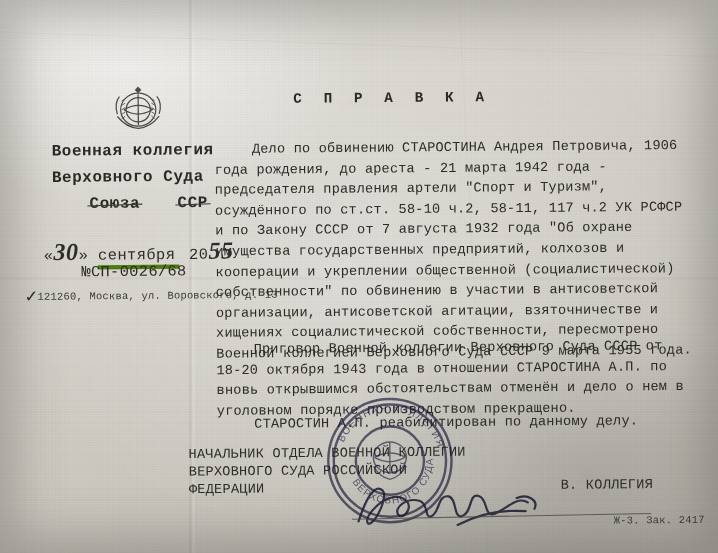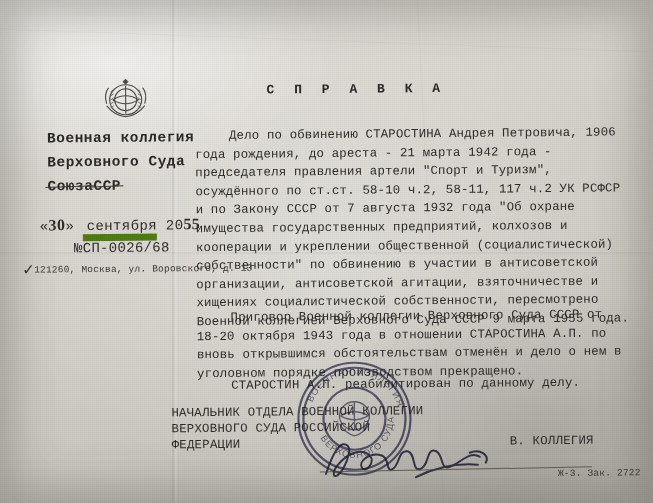--- a/index.html
+++ b/index.html
@@ -71,40 +71,42 @@
     font-weight: bold;
     letter-spacing: .5px;
     color: #2b2926;
   }
   .lh1 { top: 128px; }
   .lh2 { top: 152px; }
   .lh3 { top: 176px; }
   .struck {
     position: relative;
     display: inline-block;
+    margin-left: 34px;
   }
   .struck::after {
     content: "";
     position: absolute;
     left: -2px; right: -2px; top: 52%;
     border-top: 1.5px solid #3a3834;
     transform: rotate(-1.5deg);
   }
 
   .dateline { left: 40px; top: 214px; font-size: 14px; letter-spacing: .4px; }
   .dateline .handnum {
     font-family: "Liberation Serif", serif;
-    font-size: 16px;
+    font-size: 22px;
     font-weight: bold;
+    font-style: italic;
   }
   .dateline .underline-sm {
     display: inline-block;
-    border-bottom: 7px solid #4d7c0f;
+    border-bottom: 4px solid #4d7c0f;
     min-width: 74px;
-    text-align: right;
+    text-align: left;
   }
 
   .docnum { left: 74px; top: 238px; font-size: 14px; letter-spacing: .3px; }
   .addr { left: 34px; top: 262px; font-size: 9.5px; letter-spacing: .2px; color: #3a3833; }
   .addr-tick {
     position: absolute; left: 22px; top: 258px;
     font-family: "Liberation Serif", serif; font-size: 15px;
   }
 
   .body {
@@ -253,18 +255,18 @@
 
     <svg id="signature" viewBox="0 0 200 60">
       <g fill="none" stroke="#1c1a33" stroke-width="2" stroke-linecap="round">
         <path d="M6 44 C14 20 22 10 28 16 C33 21 24 40 18 45 C13 49 12 42 18 35 C28 23 42 18 50 26 C56 32 46 44 42 38 C38 32 50 22 62 26 C70 29 66 42 72 40 C80 37 78 20 88 22 C96 24 92 42 100 40 C110 37 106 18 116 22 C124 25 120 42 130 38 C142 33 150 22 160 28"></path>
         <path d="M96 48 C112 40 134 34 158 36"></path>
         <path d="M150 24 C160 20 170 26 166 34"></path>
       </g>
     </svg>
     <div class="sig-rule"></div>
 
-    <div class="t footer">Ж-3. Зак. 2722</div>
+    <div class="t footer">Ж-3. Зак. 2417</div>
   </div>
 
   <div class="grain"></div>
   <div class="vignette"></div>
 </div>
 
 </body></html>

